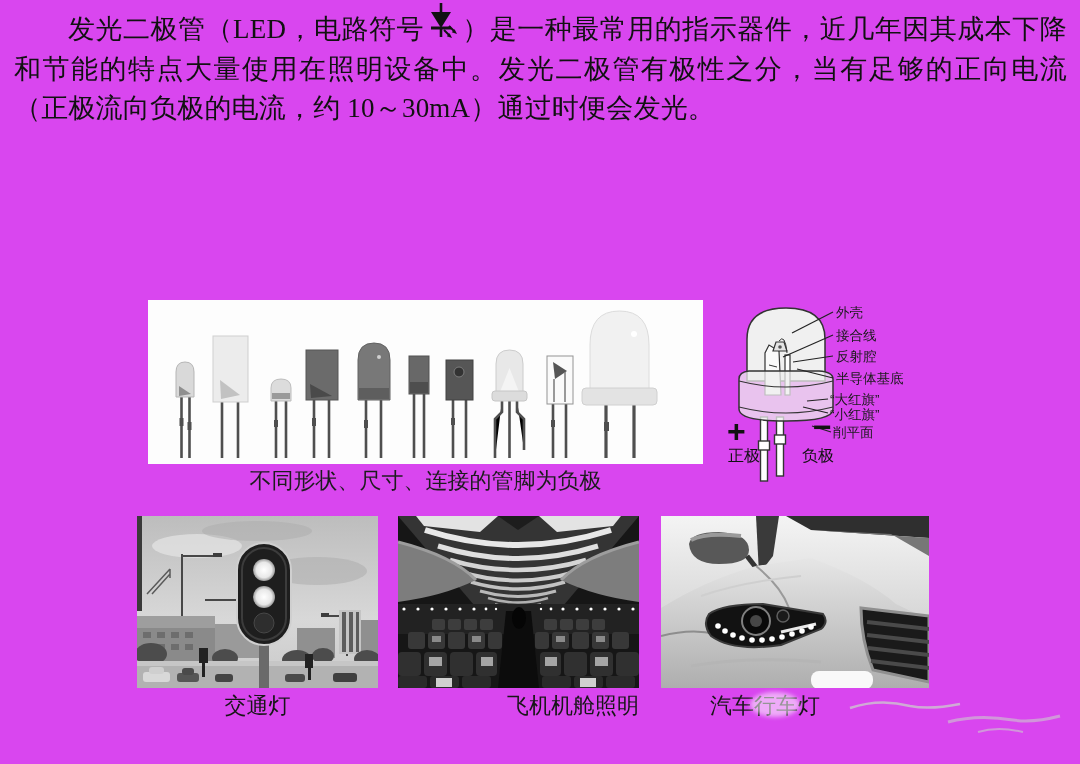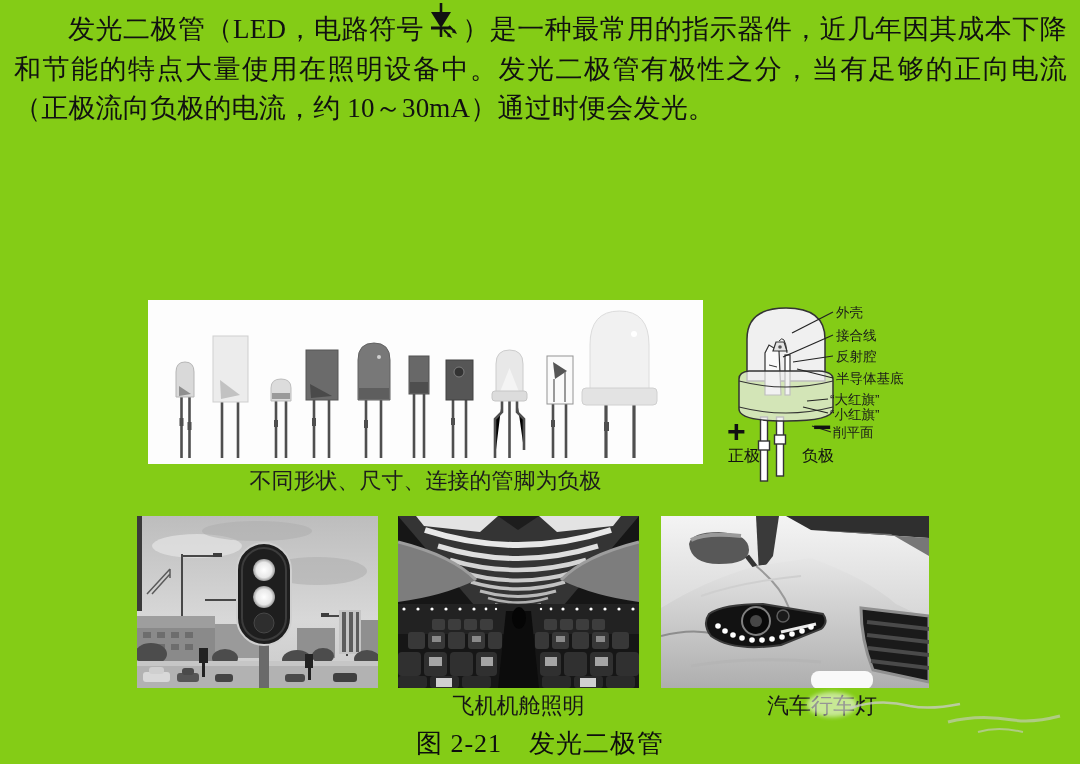--- a/index.html
+++ b/index.html
@@ -1,16 +1,16 @@
 <!DOCTYPE html>
 <html><head>
 <meta charset="utf-8">
 <style>
   html,body{margin:0;padding:0;background:#fff;}
-  .page{position:relative;width:1080px;height:764px;background:#84cc16;overflow:hidden;
+  .page{position:relative;width:1080px;height:764px;background:#d946ef;overflow:hidden;
         font-family:"Liberation Serif","DejaVu Serif",serif;color:#111;}
   
   .text-block{position:absolute;left:14px;top:3px;width:1053px;}
   .para{margin:0;font-size:27px;line-height:39.5px;text-align:justify;text-indent:2em;
         letter-spacing:0.2px;}
   .led-symbol{vertical-align:-7px;margin:0 2px;}
   
   .figure{position:absolute;left:0;top:0;width:1080px;height:764px;pointer-events:none;}
   .abs{position:absolute;}
   .row-caption{position:absolute;left:148px;top:466px;width:555px;text-align:center;
@@ -397,30 +397,32 @@
             <path d="M206,119 L268,126"></path>
             <path d="M207,132 L268,139"></path>
             <path d="M210,145 L268,152"></path>
         </g>
       </g>
       <path d="M30,150 Q90,140 160,146" stroke="#b5b5b5" stroke-width="3" fill="none"></path>
 
       <rect x="150" y="155" width="62" height="18" rx="8" fill="#ffffff" opacity="0.92"></rect>
     </svg>
 
-    <div class="photo-caption" style="left:398px;width:241px;">
+    <div class="photo-caption" style="left:137px;width:241px;">
+      <span>交通灯</span>
+    </div>
+    <div class="photo-caption" style="left:398px;width:241px;text-align:right;">
       <span>飞机机舱照明</span>
     </div>
-    <div class="photo-caption" style="left:688px;width:268px;">
+    <div class="photo-caption" style="left:631px;width:268px;">
       <span class="cap-wrap"><span>汽车行车灯</span><span class="caption-blot"></span></span>
     </div>
 
     <svg class="abs" style="left:828px;top:692px;" width="250" height="50" viewBox="0 0 250 50">
       <g fill="none" stroke="#cccccc">
         <path d="M22,16 Q52,6 82,14 Q102,18 132,12" stroke-width="2.5" opacity="0.75"></path>
         <path d="M120,30 Q150,22 185,28 Q205,31 232,24" stroke-width="3" opacity="0.6"></path>
         <path d="M150,40 Q170,34 195,40" stroke-width="2" opacity="0.6"></path>
       </g>
     </svg>
 
-    <div class="fig-caption">图 2-21　发光二极管</div>
   </div>
 </div>
 
 </body></html>

